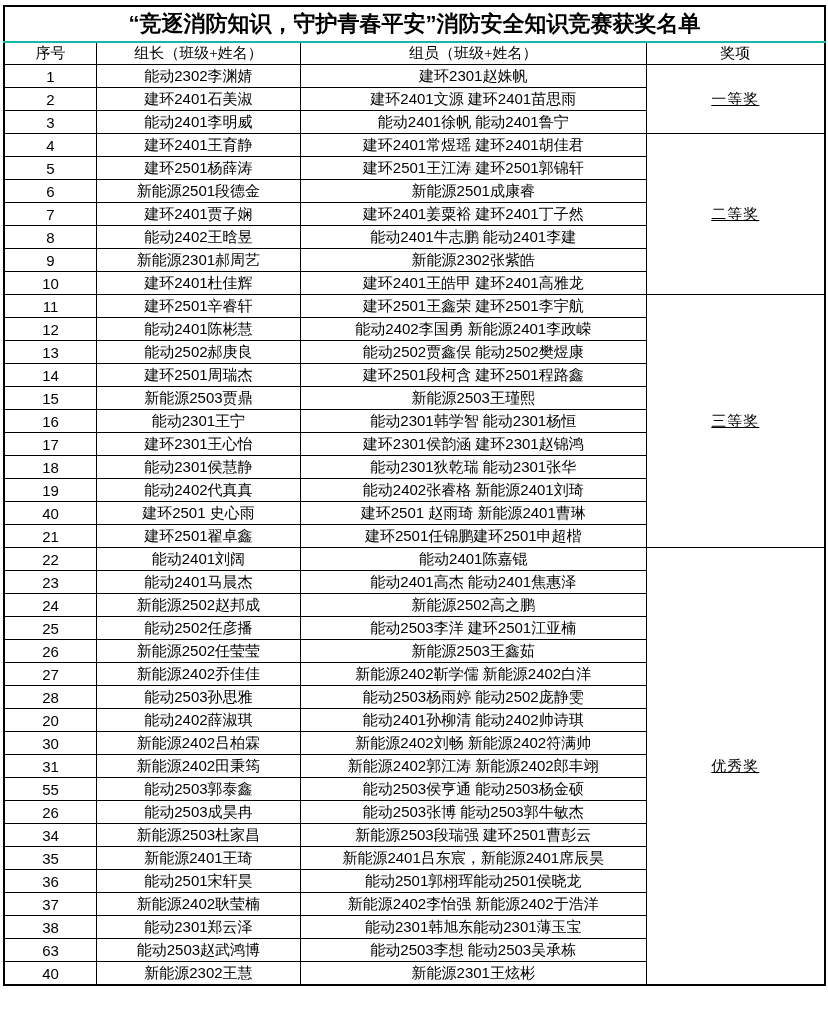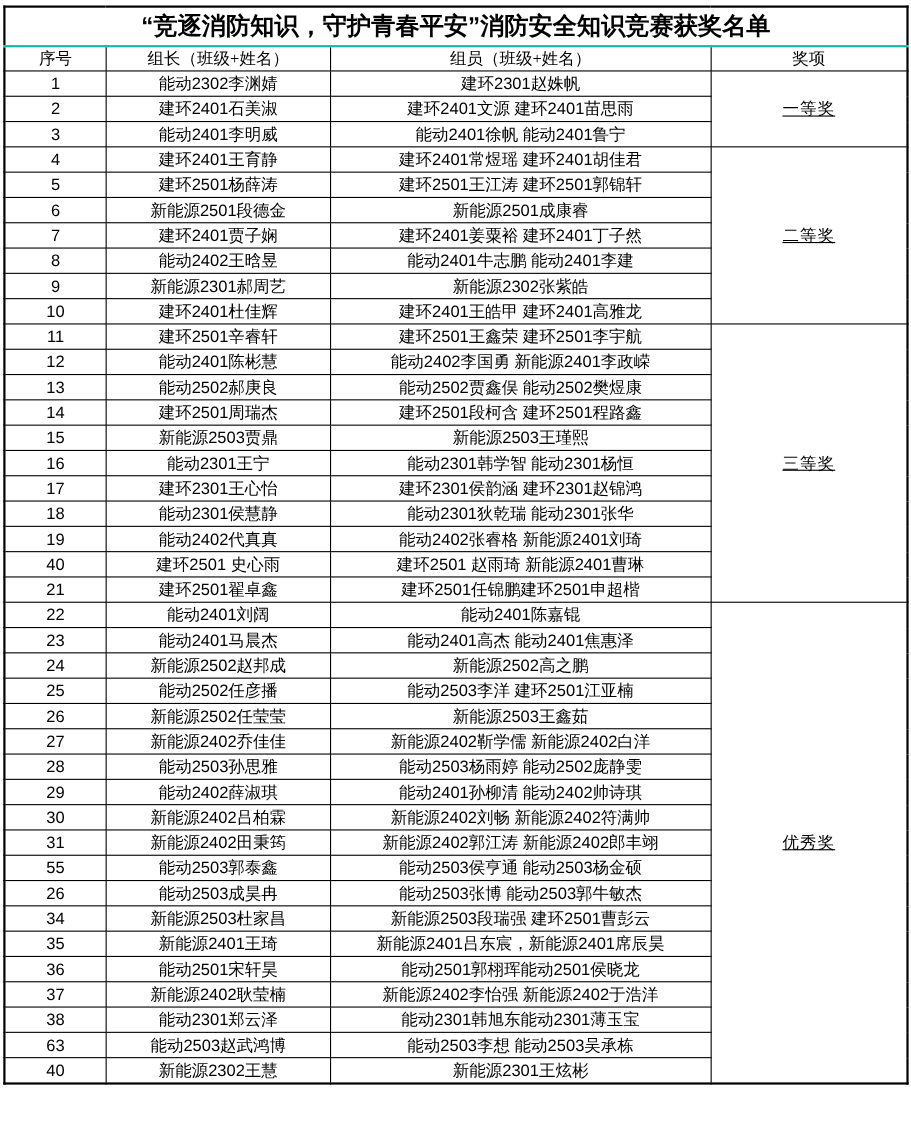--- a/index.html
+++ b/index.html
@@ -224,21 +224,21 @@
           <td>27</td>
           <td>新能源2402乔佳佳</td>
           <td>新能源2402靳学儒 新能源2402白洋</td>
         </tr>
         <tr class="data-row">
           <td>28</td>
           <td>能动2503孙思雅</td>
           <td>能动2503杨雨婷 能动2502庞静雯</td>
         </tr>
         <tr class="data-row">
-          <td>29</td>
+          <td>20</td>
           <td>能动2402薛淑琪</td>
           <td>能动2401孙柳清 能动2402帅诗琪</td>
         </tr>
         <tr class="data-row">
           <td>30</td>
           <td>新能源2402吕柏霖</td>
           <td>新能源2402刘畅 新能源2402符满帅</td>
         </tr>
         <tr class="data-row">
           <td>31</td>

